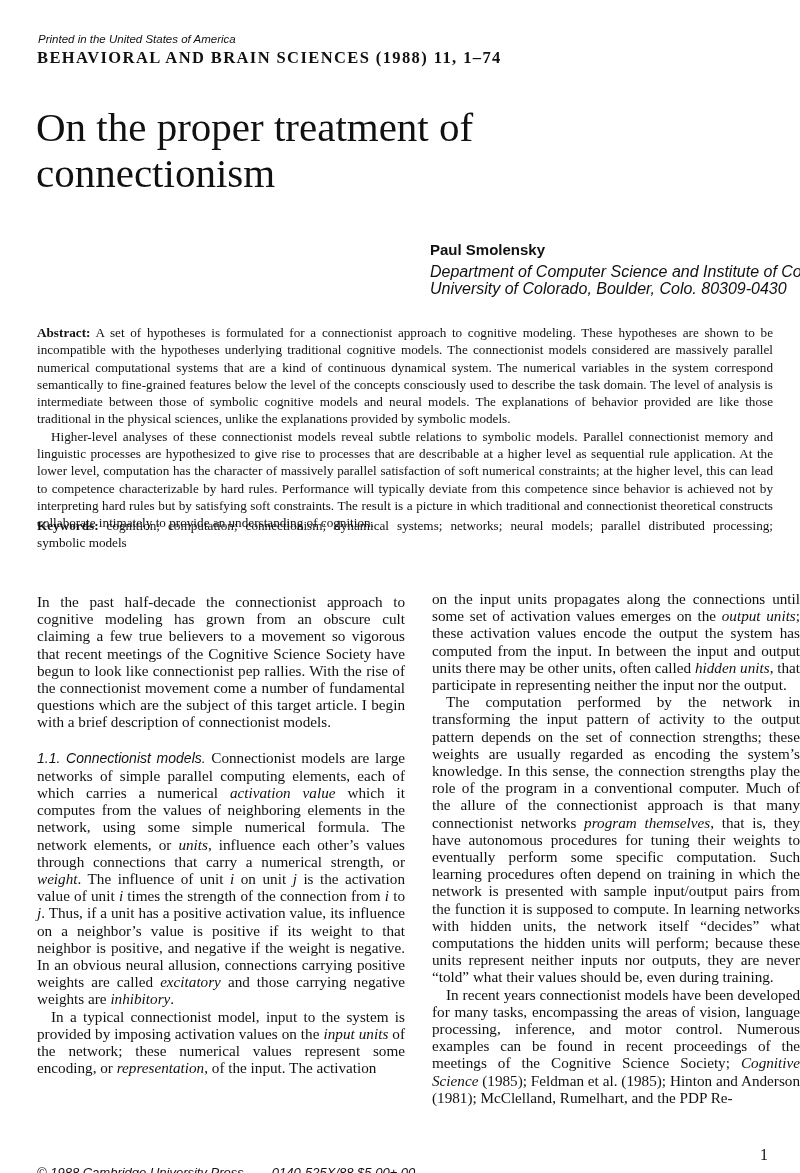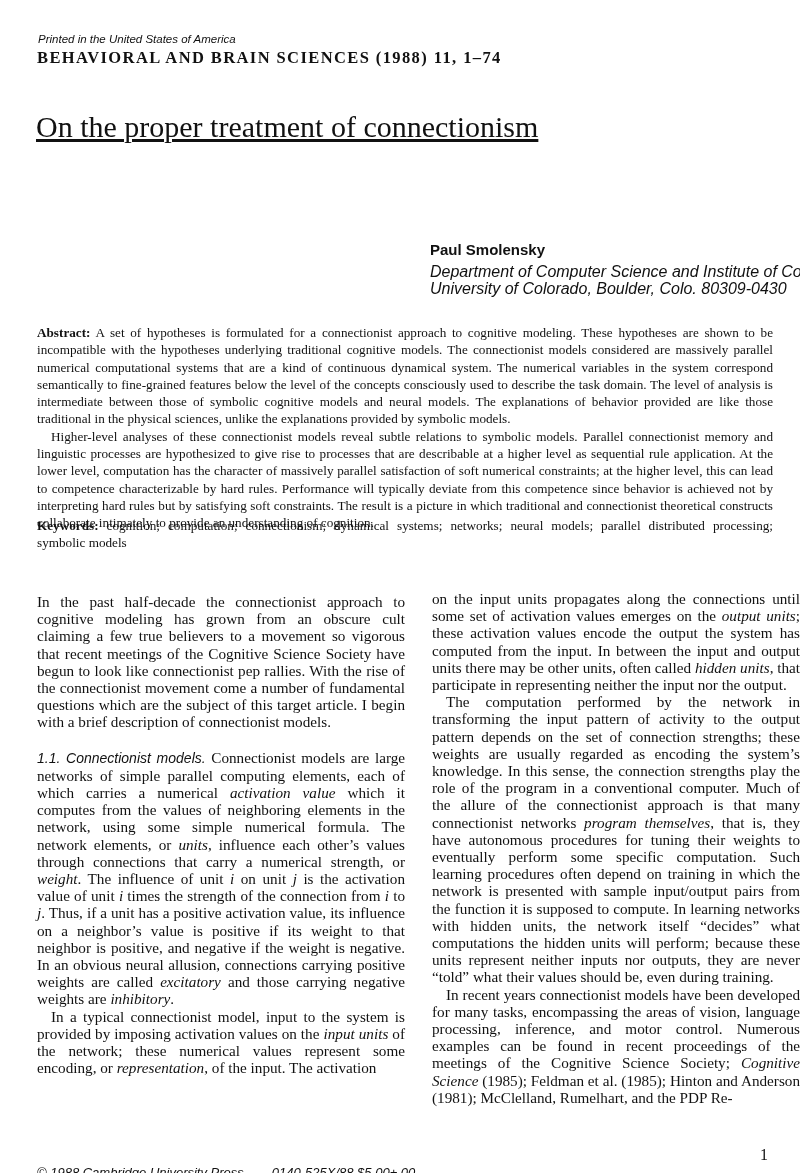--- a/index.html
+++ b/index.html
@@ -3,21 +3,21 @@
 <meta charset="utf-8">
 <style>
   html, body { margin: 0; padding: 0; background: #ffffff; }
   body { width: 800px; height: 1173px; position: relative; overflow: hidden; color: #111; }
   .serif { font-family: "Liberation Serif", "DejaVu Serif", serif; }
   .sans { font-family: "Liberation Sans", "DejaVu Sans", sans-serif; margin-top: 15px; }
 
   #journal-header { position: absolute; left: 37px; top: 4px; font-size: 16.5px; letter-spacing: 1.4px; font-weight: bold; white-space: nowrap; margin-top: 44px; }
   #printed-line { position: absolute; left: 38px; top: 18px; font-size: 11.5px; font-style: italic; }
 
-  #title { position: absolute; left: 36px; top: 104px; font-size: 30px; line-height: 46px; font-weight: normal; margin: 0; width: 560px; text-decoration: underline; }
+  #title { position: absolute; left: 36px; top: 104px; font-size: 41px; line-height: 46px; font-weight: normal; margin: 0; width: 560px; }
 
   #author-block { position: absolute; left: 430px; top: 226px; }
   #author-name { font-size: 15px; font-weight: bold; margin-bottom: 5px; }
   .affil { font-size: 16px; font-style: italic; line-height: 17px; white-space: nowrap; }
 
   #abstract { position: absolute; left: 37px; top: 324px; width: 736px; font-size: 13.2px; line-height: 17.3px; text-align: justify; }
   #abstract p { margin: 0; }
   #abstract p + p { text-indent: 14px; }
   .lead { font-weight: bold; }
 

